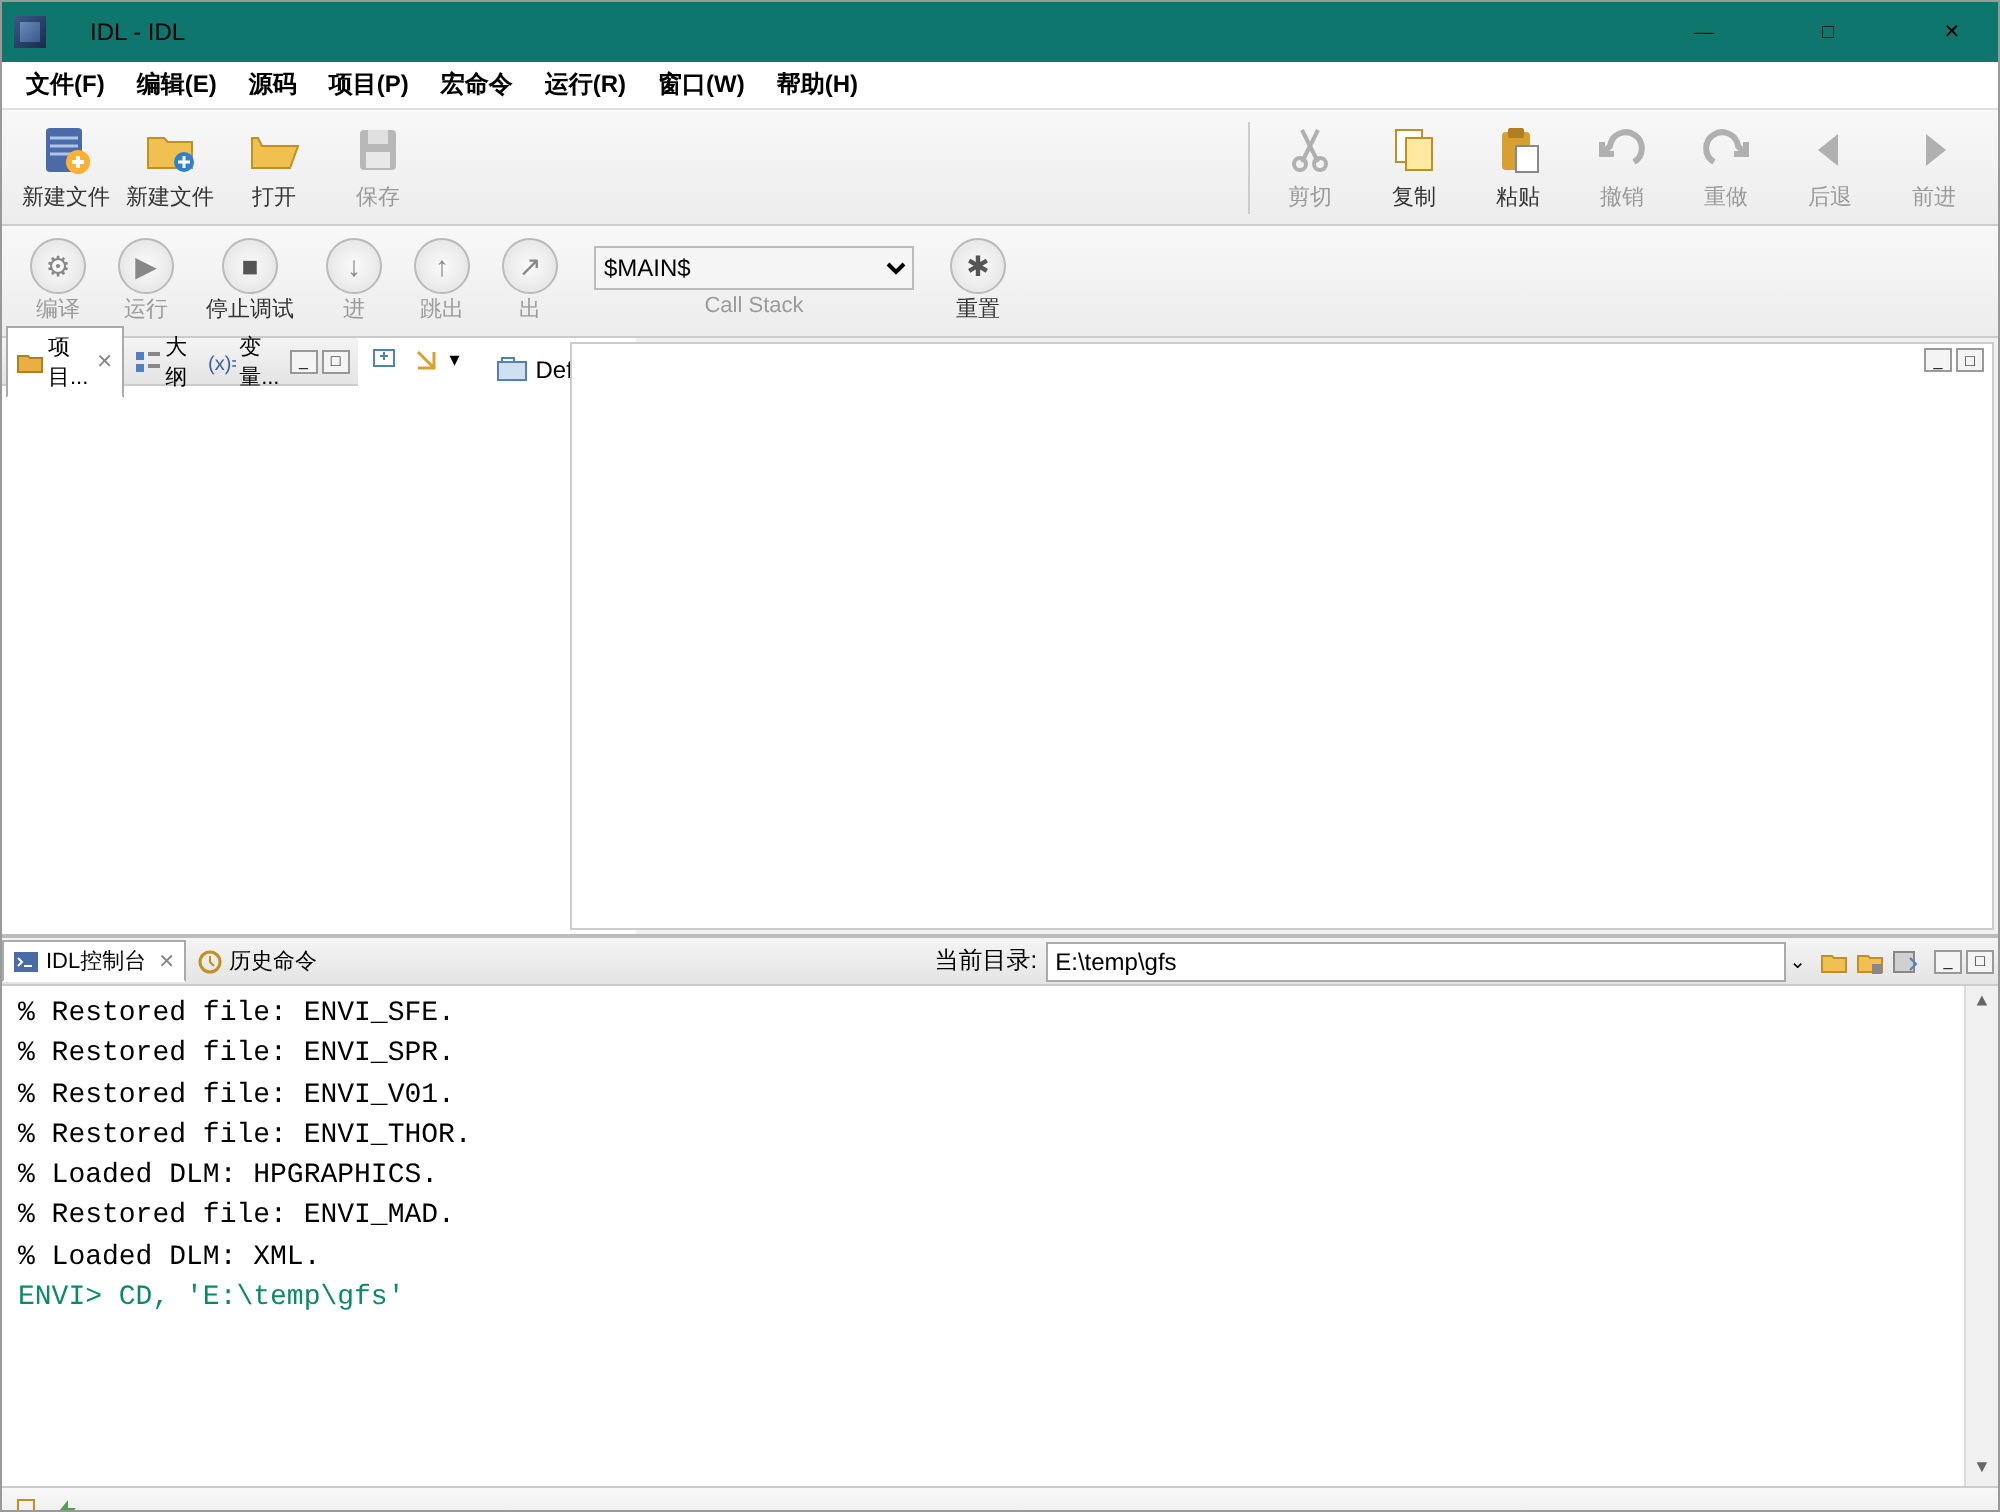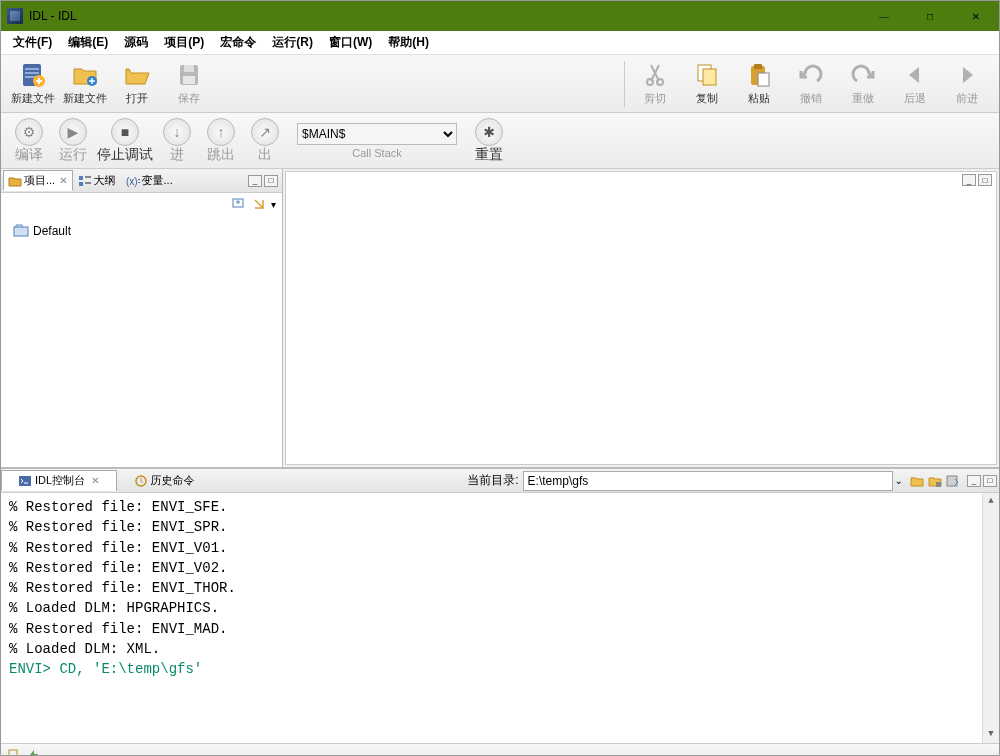--- a/index.html
+++ b/index.html
@@ -1,61 +1,61 @@
 <!DOCTYPE html>
 <html><head>
 <meta charset="utf-8">
 <style>
 * { box-sizing: border-box; margin: 0; padding: 0; }
 body { font-family: "Microsoft YaHei", "Segoe UI", sans-serif; font-size: 12px; background: #f0f0f0; width: 1000px; height: 756px; overflow: hidden; border: 1px solid #999; }
 
-.titlebar { height: 30px; background: #4d7c0f; display: flex; align-items: center; padding: 0 0 0 6px; }
+.titlebar { height: 30px; background: #0f766e; display: flex; align-items: center; padding: 0 0 0 6px; gap: 16px; }
 .titlebar .appicon { width: 16px; height: 16px; background: linear-gradient(135deg,#3a5a8a,#1a2a4a); margin-right: 6px; position: relative; }
 .titlebar .appicon::after { content:""; position:absolute; inset:3px; background: linear-gradient(135deg,#6a8aba,#3a5a8a); }
 .titlebar .title { flex: 0 0 auto; }
 .titlebar .spacer { flex: 1; }
 .winbtn { width: 46px; height: 30px; display:flex; align-items:center; justify-content:center; font-family: "Segoe MDL2 Assets","Segoe UI Symbol"; font-size: 10px; }
 
 .menubar { height: 24px; background: #fff; display:flex; align-items:center; padding: 0 4px; border-bottom: 1px solid #e0e0e0; font-weight: bold; }
 .menubar span { padding: 2px 8px; cursor: default; }
 
 .toolbar1 { height: 58px; background: linear-gradient(#f8f8f8,#ececec); border-bottom: 1px solid #ccc; display:flex; align-items:center; padding: 2px 6px; }
 .tb1item { display:flex; flex-direction:column; align-items:center; width: 52px; padding: 2px; gap:2px; }
 .tb1item .ico { width: 28px; height: 28px; display:flex; align-items:center; justify-content:center; }
 .tb1item .lbl { font-size: 11px; color:#333; white-space:nowrap; }
 .tb1item.disabled .lbl { color:#9a9a9a; }
 .tb1sep { width: 1px; height: 46px; background:#ccc; margin: 0 4px; }
 
 .toolbar2 { height: 56px; background: linear-gradient(#f8f8f8,#ececec); border-bottom: 1px solid #ccc; display:flex; align-items:center; padding: 2px 6px; }
 .tb2item { display:flex; flex-direction:column; align-items:center; width: 44px; padding:2px; }
 .tb2item .ico2 { width:28px; height:28px; border:1px solid #bbb; border-radius: 50%; background: radial-gradient(#fafafa,#e0e0e0); display:flex; align-items:center; justify-content:center; color:#888; font-size:14px; }
-.tb2item .lbl2 { font-size:14px; color:#9a9a9a; }
+.tb2item .lbl2 { font-size:11px; color:#9a9a9a; }
 .tb2item.enabled .lbl2 { color:#333; }
 .callstack { display:flex; flex-direction:column; align-items:center; margin: 0 10px; }
 .callstack select { width: 160px; height:22px; font-size:12px; background:#f5f5f5; border:1px solid #bbb; }
 .callstack .cslbl { font-size:11px; color:#9a9a9a; margin-top:2px; }
 
 .mainarea { display:flex; height: 298px; }
-.leftpanel { width: 282px; border-right: 1px solid #bbb; display:flex; flex-direction:column; background:#fff; }
+.leftpanel { width: 282px; border-right: 1px solid #bbb; display:flex; flex-direction:row; background:#fff; }
 .lp-tabs { height: 24px; background: linear-gradient(#f4f4f4,#e4e4e4); display:flex; align-items:center; padding:0 2px; border-bottom:1px solid #ccc; }
 .lp-tab { display:flex; align-items:center; padding: 2px 4px; font-size:11px; gap:2px; border:1px solid transparent; }
 .lp-tab.active { background:#fff; border:1px solid #aaa; border-bottom-color:#fff; }
 .lp-tab .tico { width:14px; height:14px; display:inline-block; }
 .lp-toolbar { height:22px; display:flex; justify-content:flex-end; align-items:center; gap:4px; padding:0 6px; background:#fff; }
 .lp-tree { flex:1; background:#fff; padding:6px 10px; }
 .treeitem { display:flex; align-items:center; gap:4px; padding:2px; }
 .minmax { margin-left:auto; display:flex; gap:2px; padding-right:2px; }
 .mmbtn { width:14px; height:12px; border:1px solid #999; font-size:8px; display:flex; align-items:center; justify-content:center; background:#f4f4f4; }
 
 .rightpanel { flex:1; background:#fff; border:1px solid #ccc; margin:2px; position:relative; }
 .rp-toolbar { position:absolute; top:2px; right:4px; display:flex; gap:2px; }
 
 .bottomarea { height: 276px; display:flex; flex-direction:column; border-top:2px solid #bbb; }
 .bp-header { height: 24px; background: linear-gradient(#f4f4f4,#e4e4e4); display:flex; align-items:center; border-bottom:1px solid #ccc; }
-.bp-tab { display:flex; align-items:center; gap:3px; padding:2px 16px; font-size:11px; border:1px solid transparent; }
+.bp-tab { display:flex; align-items:center; gap:3px; padding:2px 4px; font-size:11px; border:1px solid transparent; }
 .bp-tab.active { background:#fff; border:1px solid #aaa; border-bottom-color:#fff; }
 .bp-tab .xclose { margin-left:3px; font-size:10px; color:#888; }
 .bp-dirlabel { margin-left:auto; font-size:12px; padding-right:4px; }
 .bp-dirinput { width: 370px; height:20px; font-size:12px; padding:0 4px; border:1px solid #aaa; }
 .bp-icons { display:flex; gap:2px; padding:0 4px; }
 .bp-icons .smico { width:16px; height:16px; }
 
 .console { flex:1; background:#fff; font-family: Consolas, "Courier New", monospace; font-size:14px; padding:4px 8px; overflow:auto; position:relative; line-height:1.45; }
 .console .line { white-space:pre; color:#000; }
 .console .prompt { color:#0a8a6a; }
@@ -354,21 +354,20 @@
     <div class="minmax" style="margin-left:2px">
       <div class="mmbtn">_</div>
       <div class="mmbtn">□</div>
     </div>
   </div>
   <div class="console">
     <div id="console-lines">
         <div class="line">% Restored file: ENVI_SFE.</div>
         <div class="line">% Restored file: ENVI_SPR.</div>
         <div class="line">% Restored file: ENVI_V01.</div>
-        <div class="line">% Restored file: ENVI_V02.</div>
         <div class="line">% Restored file: ENVI_THOR.</div>
         <div class="line">% Loaded DLM: HPGRAPHICS.</div>
         <div class="line">% Restored file: ENVI_MAD.</div>
         <div class="line">% Loaded DLM: XML.</div>
       </div>
     <div class="line prompt">ENVI&gt; CD, 'E:\temp\gfs'</div>
     <div class="console-scroll">
       <div class="up">▲</div>
       <div class="track"></div>
       <div class="down">▼</div>

